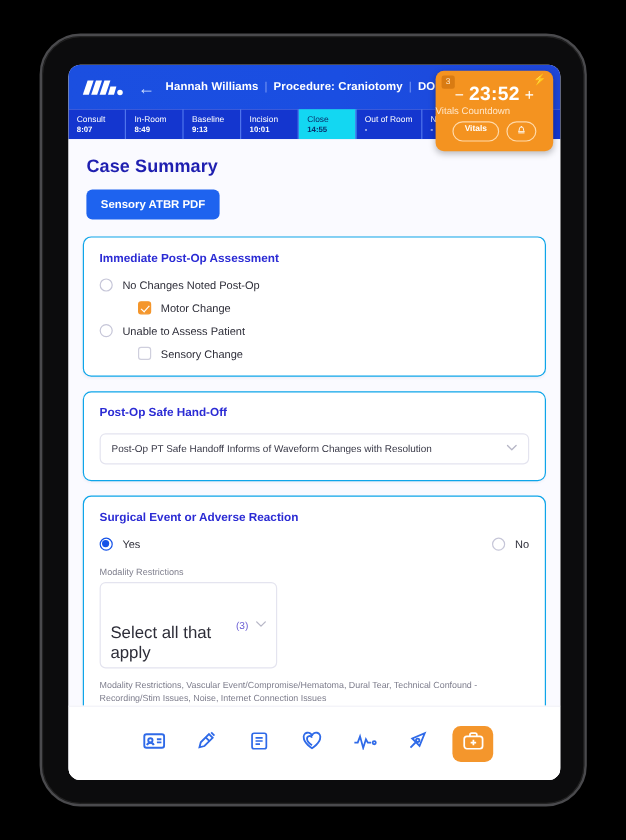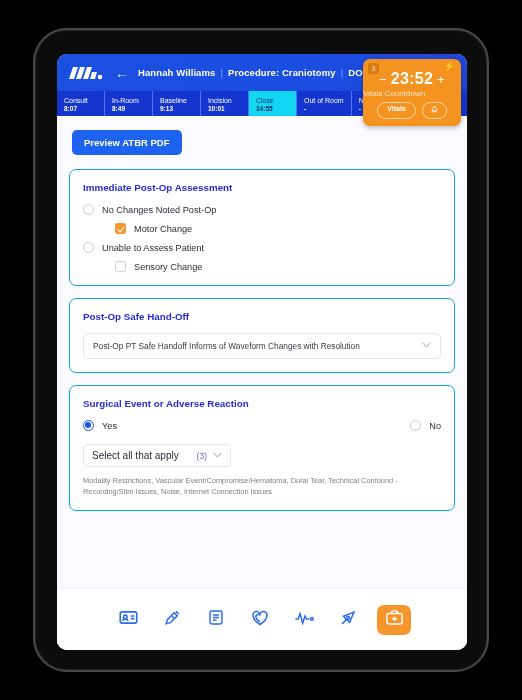--- a/index.html
+++ b/index.html
@@ -183,21 +183,21 @@
   .select .sel-val { font-size: 8.3px; color: #3a3a48; }
   .chev { color: #b6b6c6; font-size: 8px; line-height: 1; }
 
   .radio-row { display: flex; align-items: center; gap: 20px; margin-bottom: 13px; justify-content: space-between; }
   .radio-row .opt { margin-bottom: 0; }
 
   .field-label { font-size: 7.6px; color: #81818f; margin-bottom: 4px; }
   .select.small {
     width: 148px; padding: 5px 8px;
   }
-  .select.small .sel-val { font-size: 10px; color: #2d2d38; }
+  .select.small .sel-val { font-size: 14px; color: #2d2d38; margin-top: 28px; }
   .sel-count { color: #6a5dd4; font-size: 8.5px; margin-left: auto; margin-right: 6px; }
   .helper {
     font-size: 7.4px; color: #7d7d8c; line-height: 11px;
     margin-top: 8px;
   }
 
   
   .bottomnav {
     position: absolute;
     left: 0; bottom: 0; width: 100%; height: 62px;
@@ -286,22 +286,23 @@
         <span class="cd-bell">
           <svg viewBox="0 0 12 12" width="9" height="9" aria-hidden="true">
             <path d="M3 9h6M6 2.2a2.3 2.3 0 0 1 2.3 2.3c0 2 .7 2.8 1 3.1H2.7c.3-.3 1-1.1 1-3.1A2.3 2.3 0 0 1 6 2.2z" fill="none" stroke="#ffffff" stroke-width="1" stroke-linecap="round" stroke-linejoin="round"></path>
           </svg>
         </span>
       </div>
     </div>
 
     <div class="content">
 
-
-      <div class="btn-primary">Preview ATBR PDF</div>
+      <div class="page-title">Case Summary</div>
+
+      <div class="btn-primary">Sensory ATBR PDF</div>
 
       
       <div class="card">
         <div class="card-title">Immediate Post-Op Assessment</div>
 
         <div class="opt">
           <span class="radio"></span>
           <span class="opt-label">No Changes Noted Post-Op</span>
         </div>
 
@@ -343,20 +344,21 @@
           <div class="opt">
             <span class="radio on"></span>
             <span class="opt-label">Yes</span>
           </div>
           <div class="opt">
             <span class="radio"></span>
             <span class="opt-label">No</span>
           </div>
         </div>
 
+        <div class="field-label">Modality Restrictions</div>
 
         <div class="select small">
           <span class="sel-val">Select all that apply</span>
           <span class="sel-count">(3)</span>
           <span class="chev">
             <svg viewBox="0 0 10 6" width="9" height="6" aria-hidden="true">
               <path d="M1 1l4 4 4-4" fill="none" stroke="#b6b6c6" stroke-width="1.2" stroke-linecap="round" stroke-linejoin="round"></path>
             </svg>
           </span>
         </div>

